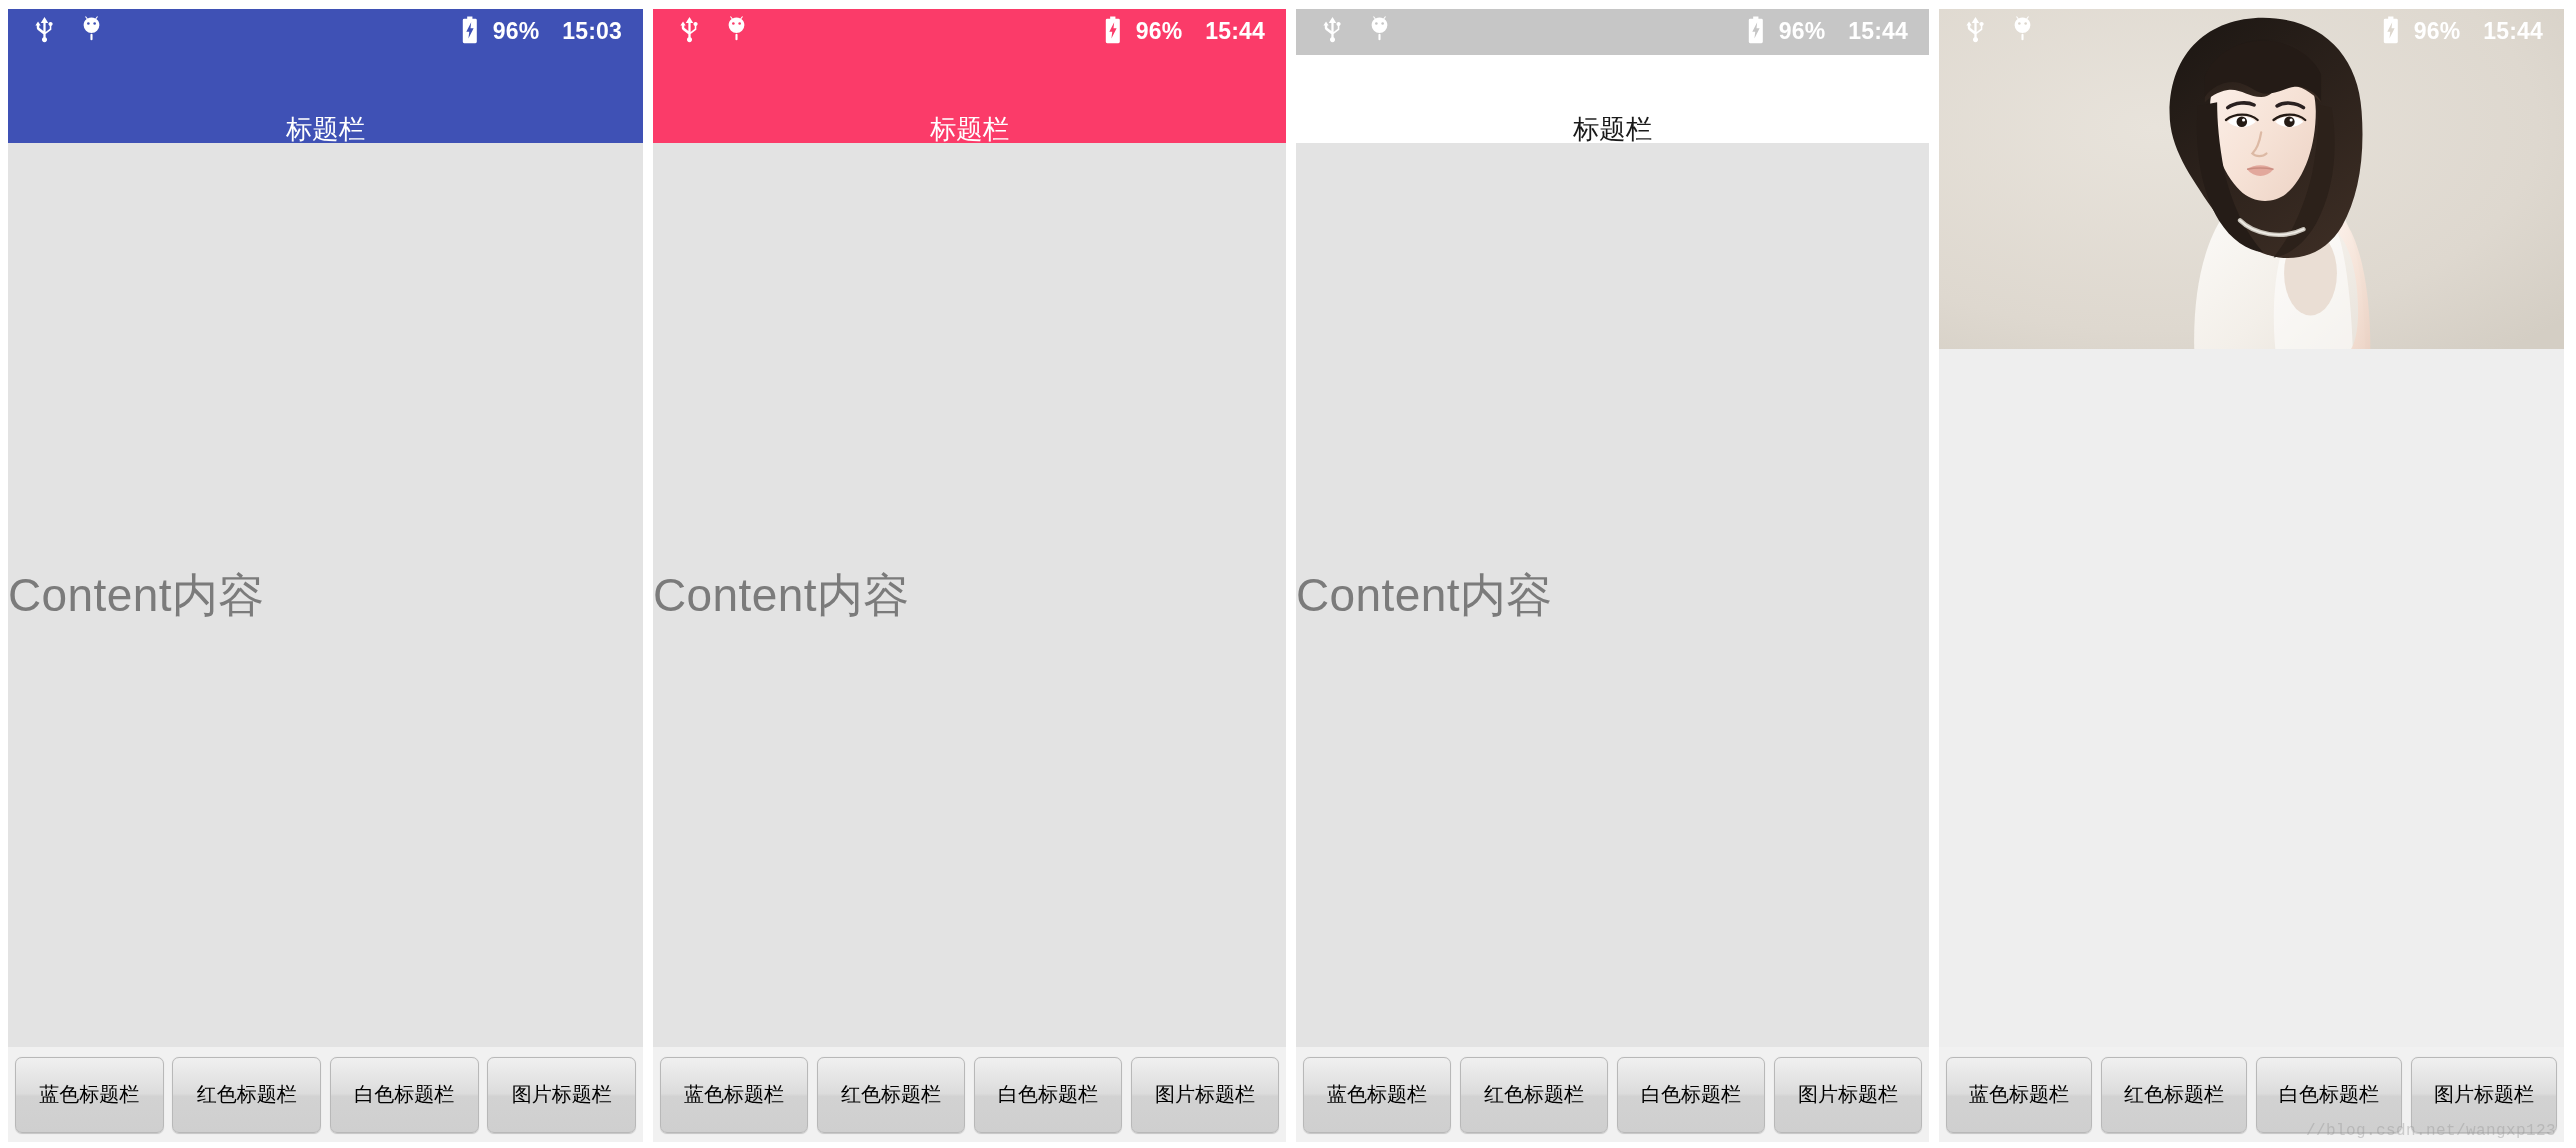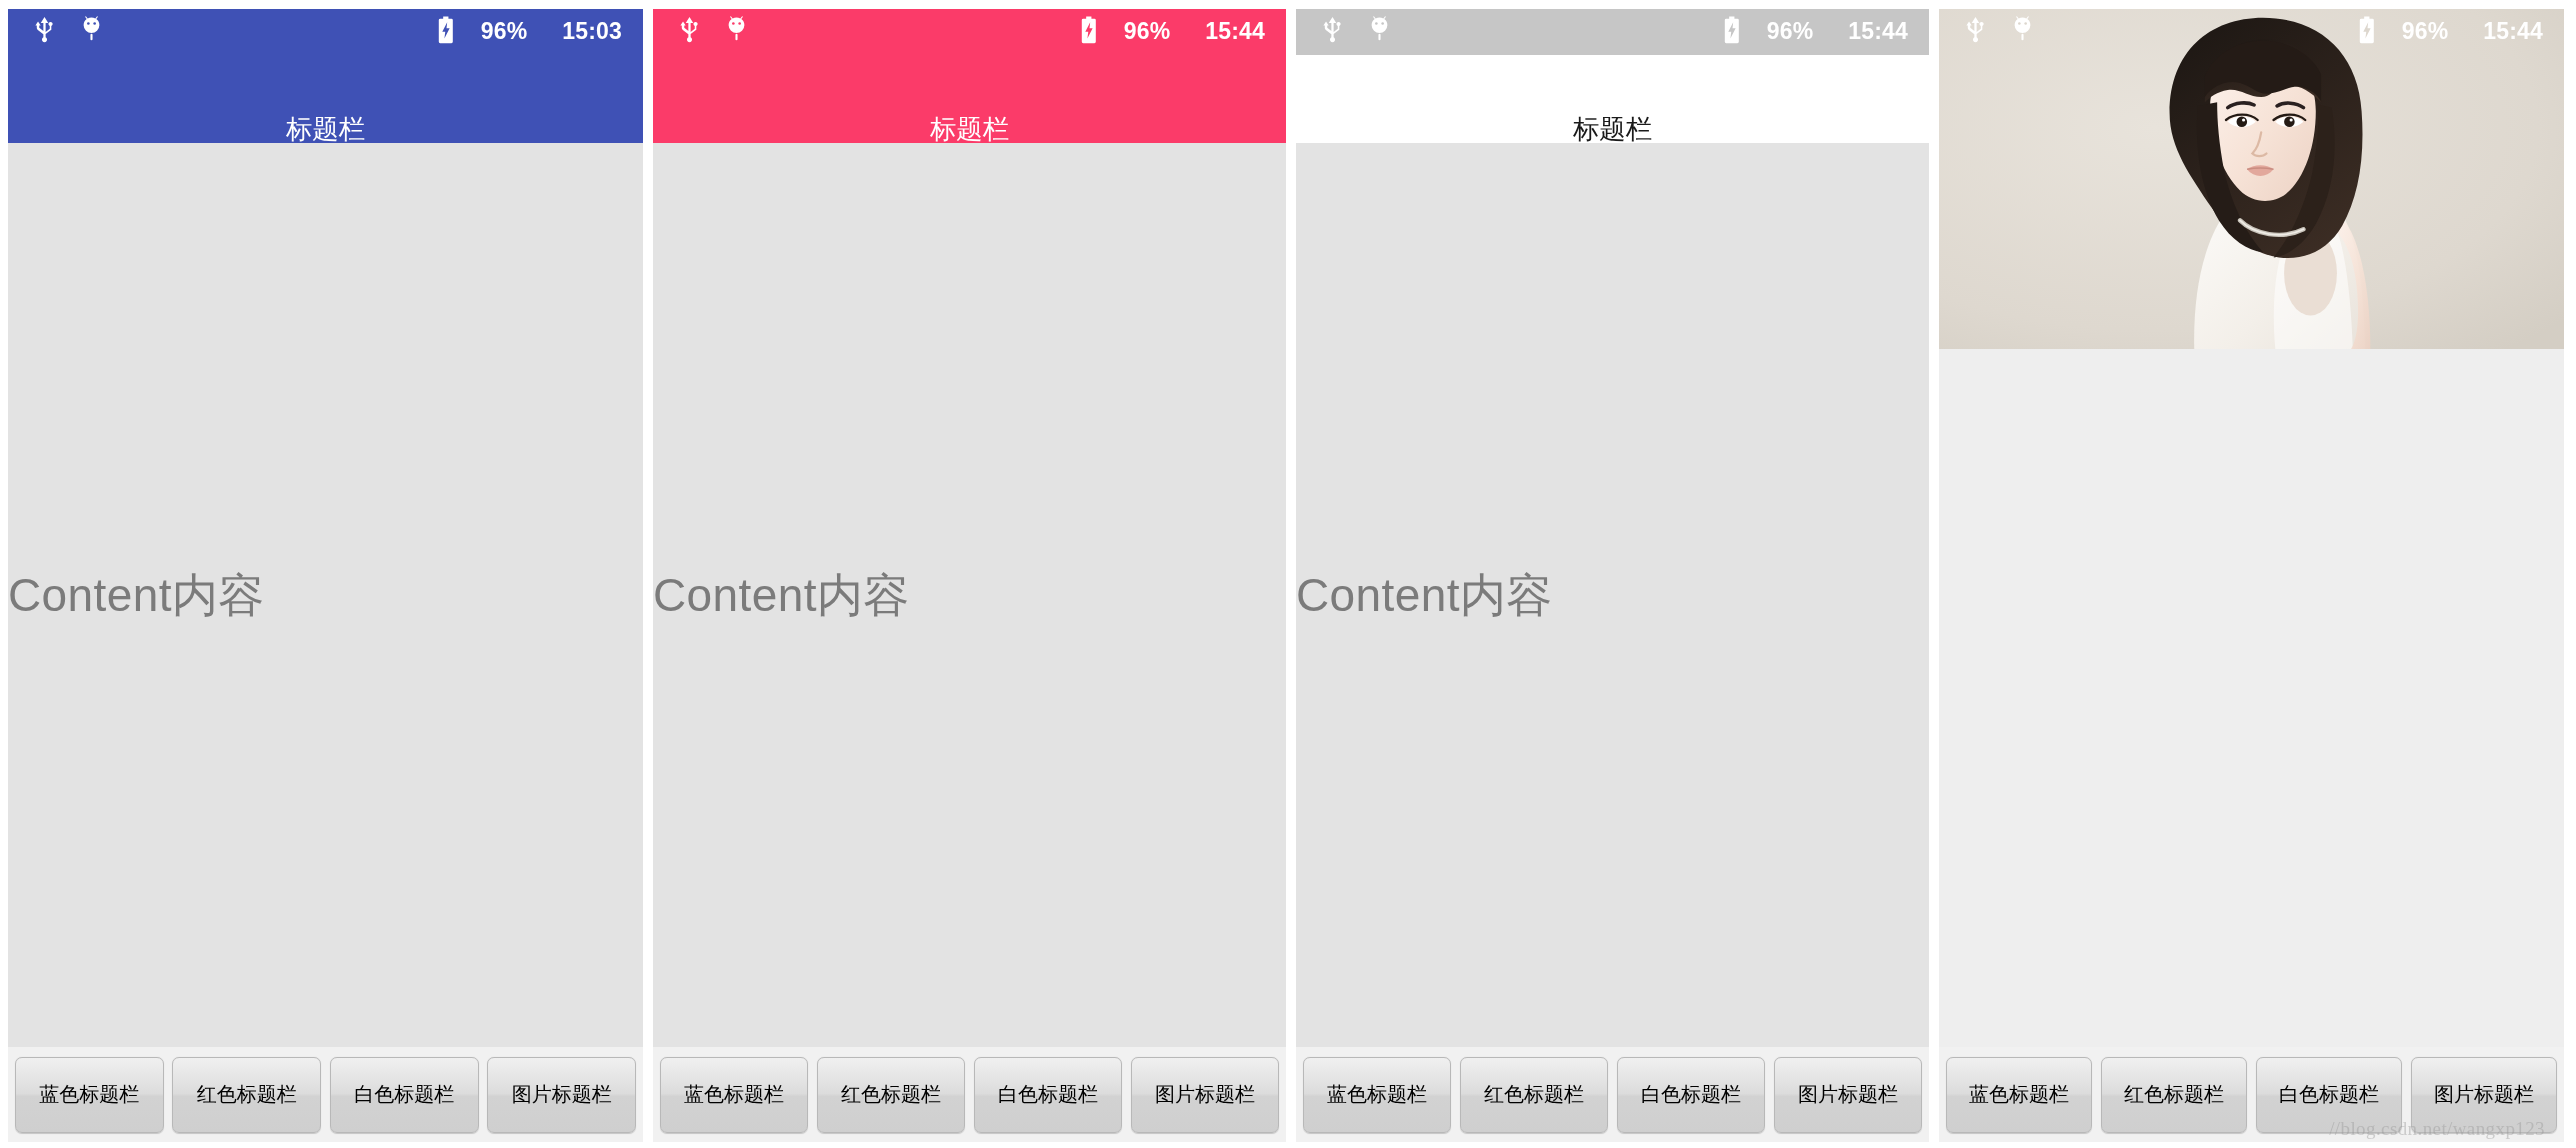--- a/index.html
+++ b/index.html
@@ -50,21 +50,21 @@
   .statusbar {
     position: relative;
     height: 46px;
     flex: 0 0 46px;
     display: flex;
     align-items: center;
     padding: 0 21px 0 26.4px;
     color: #ffffff;
   }
   .sb-left { display: flex; align-items: center; gap: 25px; }
-  .sb-right { margin-left: auto; display: flex; align-items: center; gap: 26px; }
+  .sb-right { margin-left: auto; display: flex; align-items: center; gap: 14px; }
 
   .icon-usb, .icon-android, .icon-battery { display: block; }
 
   .sb-text {
     font-size: 23px;
     font-weight: bold;
     letter-spacing: 0.2px;
     line-height: 1;
     white-space: nowrap;
   }
@@ -152,24 +152,24 @@
     line-height: 1.12;
     padding: 0 3.5px;
     cursor: pointer;
     overflow: hidden;
   }
   .btn-label { display: block; width: 100%; }
 
   
   .watermark {
     position: absolute;
-    right: 19px;
+    right: 8px;
     bottom: 1.8px;
-    font-family: Liberation Serif, serif;
-    font-size: 19px;
+    font-family: Liberation Mono, monospace;
+    font-size: 16px;
     color: rgba(150,150,150,0.42);
     white-space: nowrap;
     pointer-events: none;
     letter-spacing: 0.4px;
   }
 
   
   .theme-blue  .statusbar, .theme-blue  .titlebar { background: #3f51b5; }
   .theme-blue  .titlebar-label { color: #ffffff; }
 

